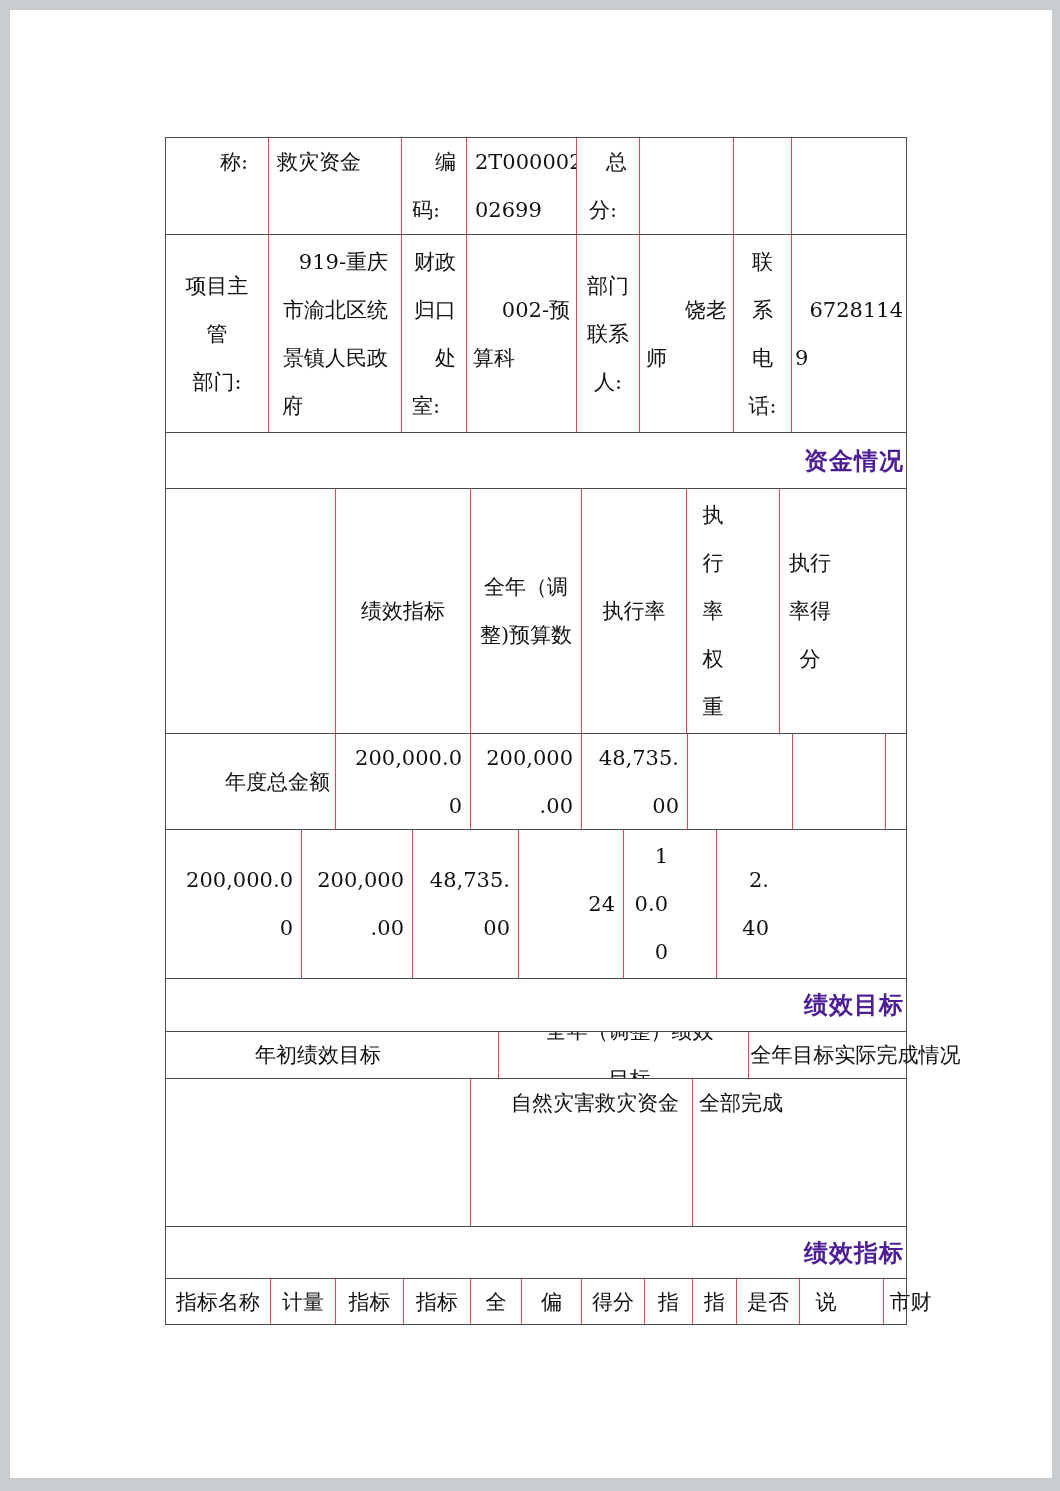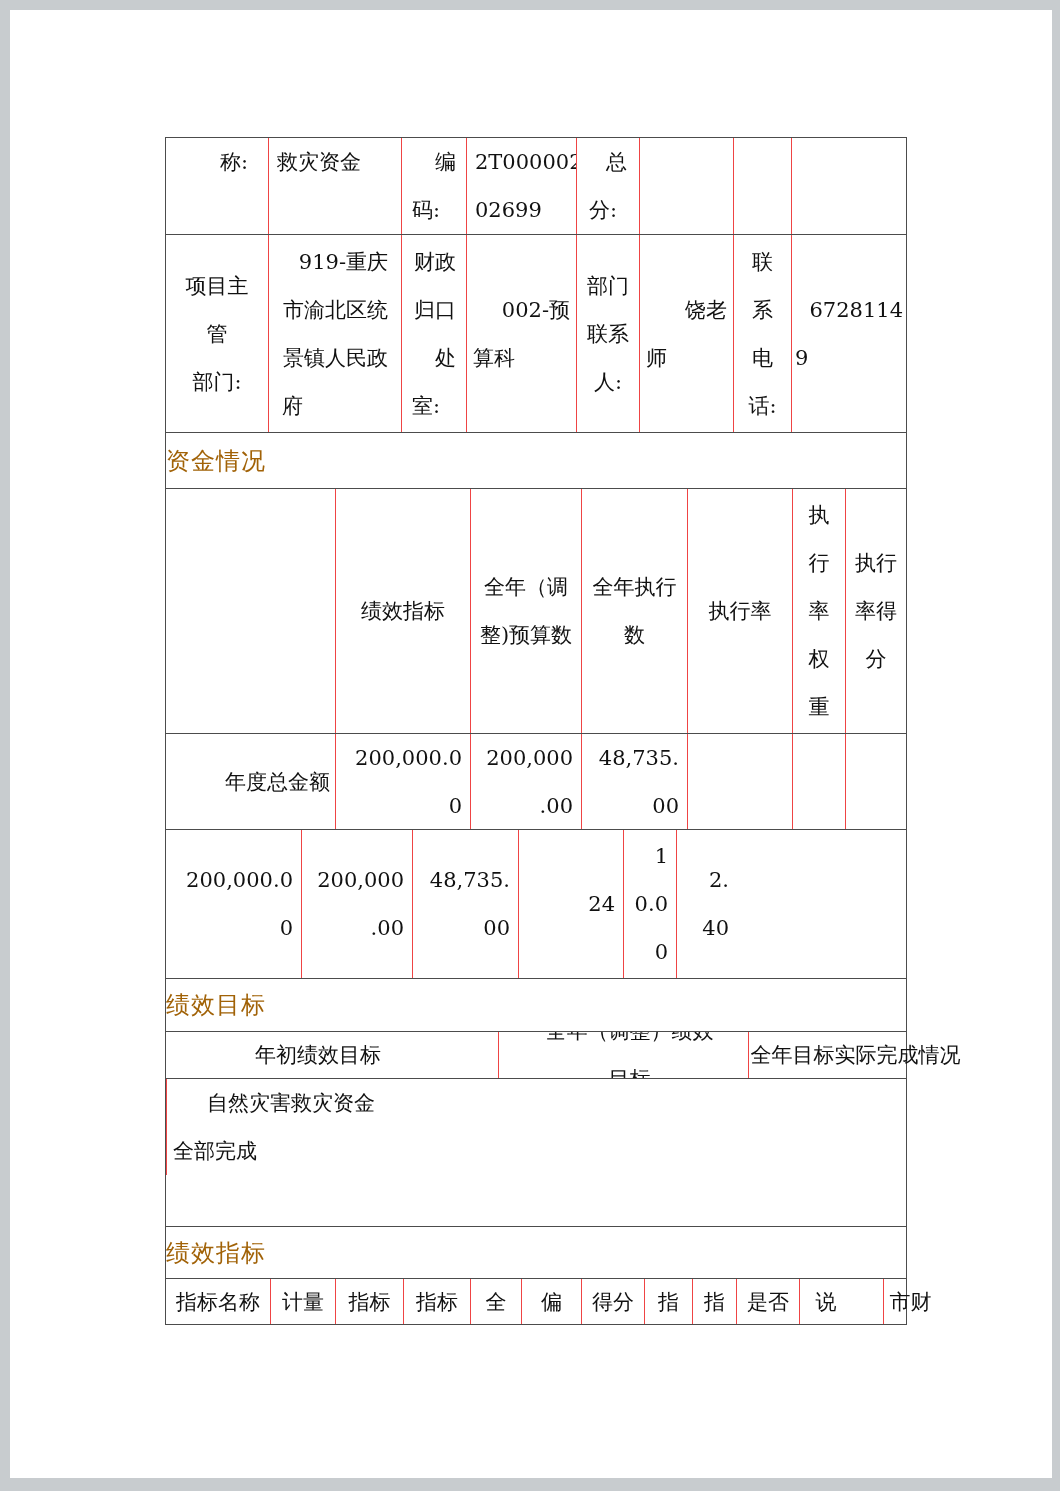--- a/index.html
+++ b/index.html
@@ -28,44 +28,44 @@
   .cell + .cell{border-left:1px solid #ef4444;}
   .vtop{justify-content:flex-start;}
   .pre{white-space:pre-line;}
   .ar{text-align:right;}
   .al{text-align:left;}
   .ac{text-align:center;}
   .jr .ln{text-align:right;}
   .jr .ln:last-child{text-align:left;}
   .title{
     font-family:"Liberation Sans","DejaVu Sans",sans-serif;
-    font-weight:normal;font-size:24px;line-height:normal;
-    text-align:left;letter-spacing:1px;color:#a16207;
+    font-weight:bold;font-size:24px;line-height:normal;
+    text-align:right;letter-spacing:1px;color:#4c1d95;
   }
   .num{text-align:right;padding-right:8px;}
   
   .pr20{padding-right:20px;} .pr5{padding-right:5px;}
   .pl8{padding-left:8px;}
   .px3{padding-left:3px;padding-right:3px;}
   .px6{padding-left:6px;padding-right:6px;}
   .px8{padding-left:8px;padding-right:8px;}
   .px10{padding-left:10px;padding-right:10px;}
   .px12{padding-left:12px;padding-right:12px;}
   .px13{padding-left:13px;padding-right:13px;}
   
   .hA1{height:96px;} .hA2{height:198px;}
   .hBt{height:56px;} .hBh{height:245px;} .hB1{height:96px;} .hB2{height:149px;}
-  .hCt{height:53px;} .hCh{height:47px;gap:28px;} .hCd{height:148px;flex-direction:column;}
+  .hCt{height:53px;} .hCh{height:47px;gap:28px;} .hCd{height:148px;}
   .hDt{height:52px;} .hDh{height:46px;}
   
   .wa1{width:102px;} .wa2{width:133px;} .wa3{width:65px;} .wa4{width:110px;}
   .wa5{width:63px;} .wa6{width:94px;} .wa7{width:58px;} .wa8{width:115px;}
   
   .wb1{width:169px;} .wb2{width:135px;} .wb3{width:111px;} .wb4{width:106px;}
-  .wb5{width:105px;} .wb6{width:53px;} .wb7{width:61px;}
+  .wb5{width:105px;} .wb6{width:53px;} .wb7{width:61px;margin-left:40px;}
   
   .wc1{width:304px;} .wc2{width:222px;padding-left:40px;} .wc3{width:214px;}
   
   .wd1{width:104px;} .wd2{width:65px;} .wd3{width:68px;} .wd4{width:67px;}
   .wd5{width:51px;} .wd6{width:60px;} .wd7{width:63px;} .wd8{width:48px;}
   .wd9{width:44px;} .wd10{width:63px;} .wd11{width:53px;} .wd12{width:54px;margin-left:31px;}
   .full{width:738px;}
 </style>
 </head>
 <body>
@@ -128,22 +128,20 @@
 
     <div class="row hBt">
       <div class="cell full title">资金情况</div>
     </div>
 
     <div class="row hBh">
       <div class="cell wb1"></div>
       <div class="cell wb2 ac pre">绩效指标</div>
       <div class="cell wb3 ac pre">全年（调
 整)预算数</div>
-      <div class="cell wb4 ac pre">全年执行
-数</div>
       <div class="cell wb5 ac pre">执行率</div>
       <div class="cell wb6 ac pre">执
 行
 率
 权
 重</div>
       <div class="cell wb7 ac pre">执行
 率得
 分</div>
     </div>

